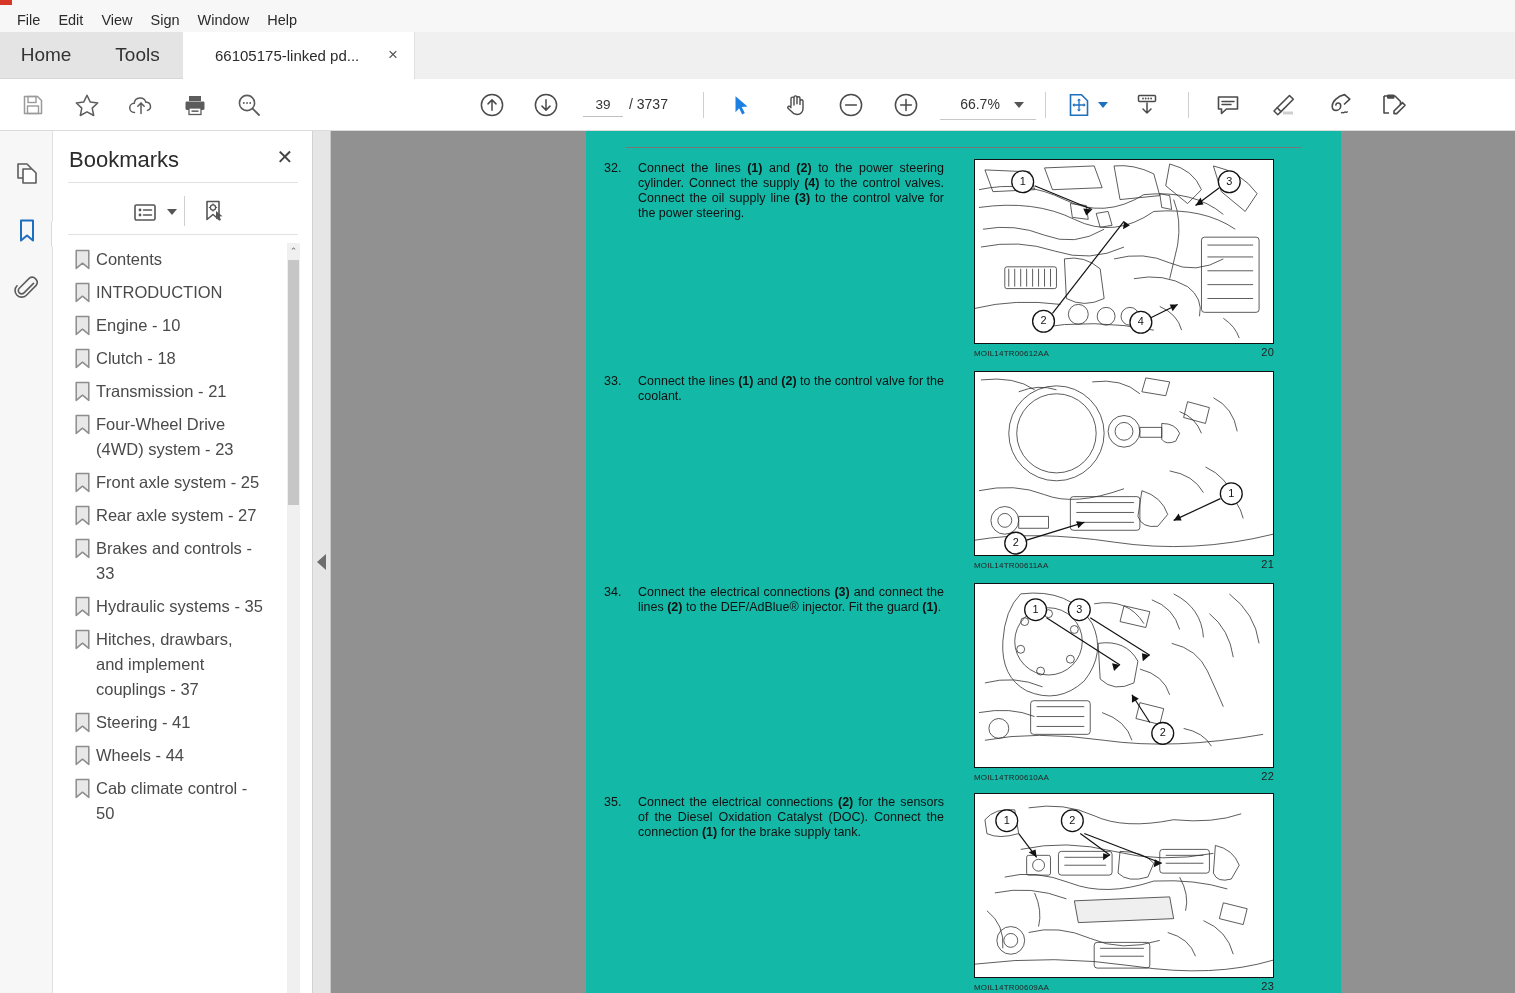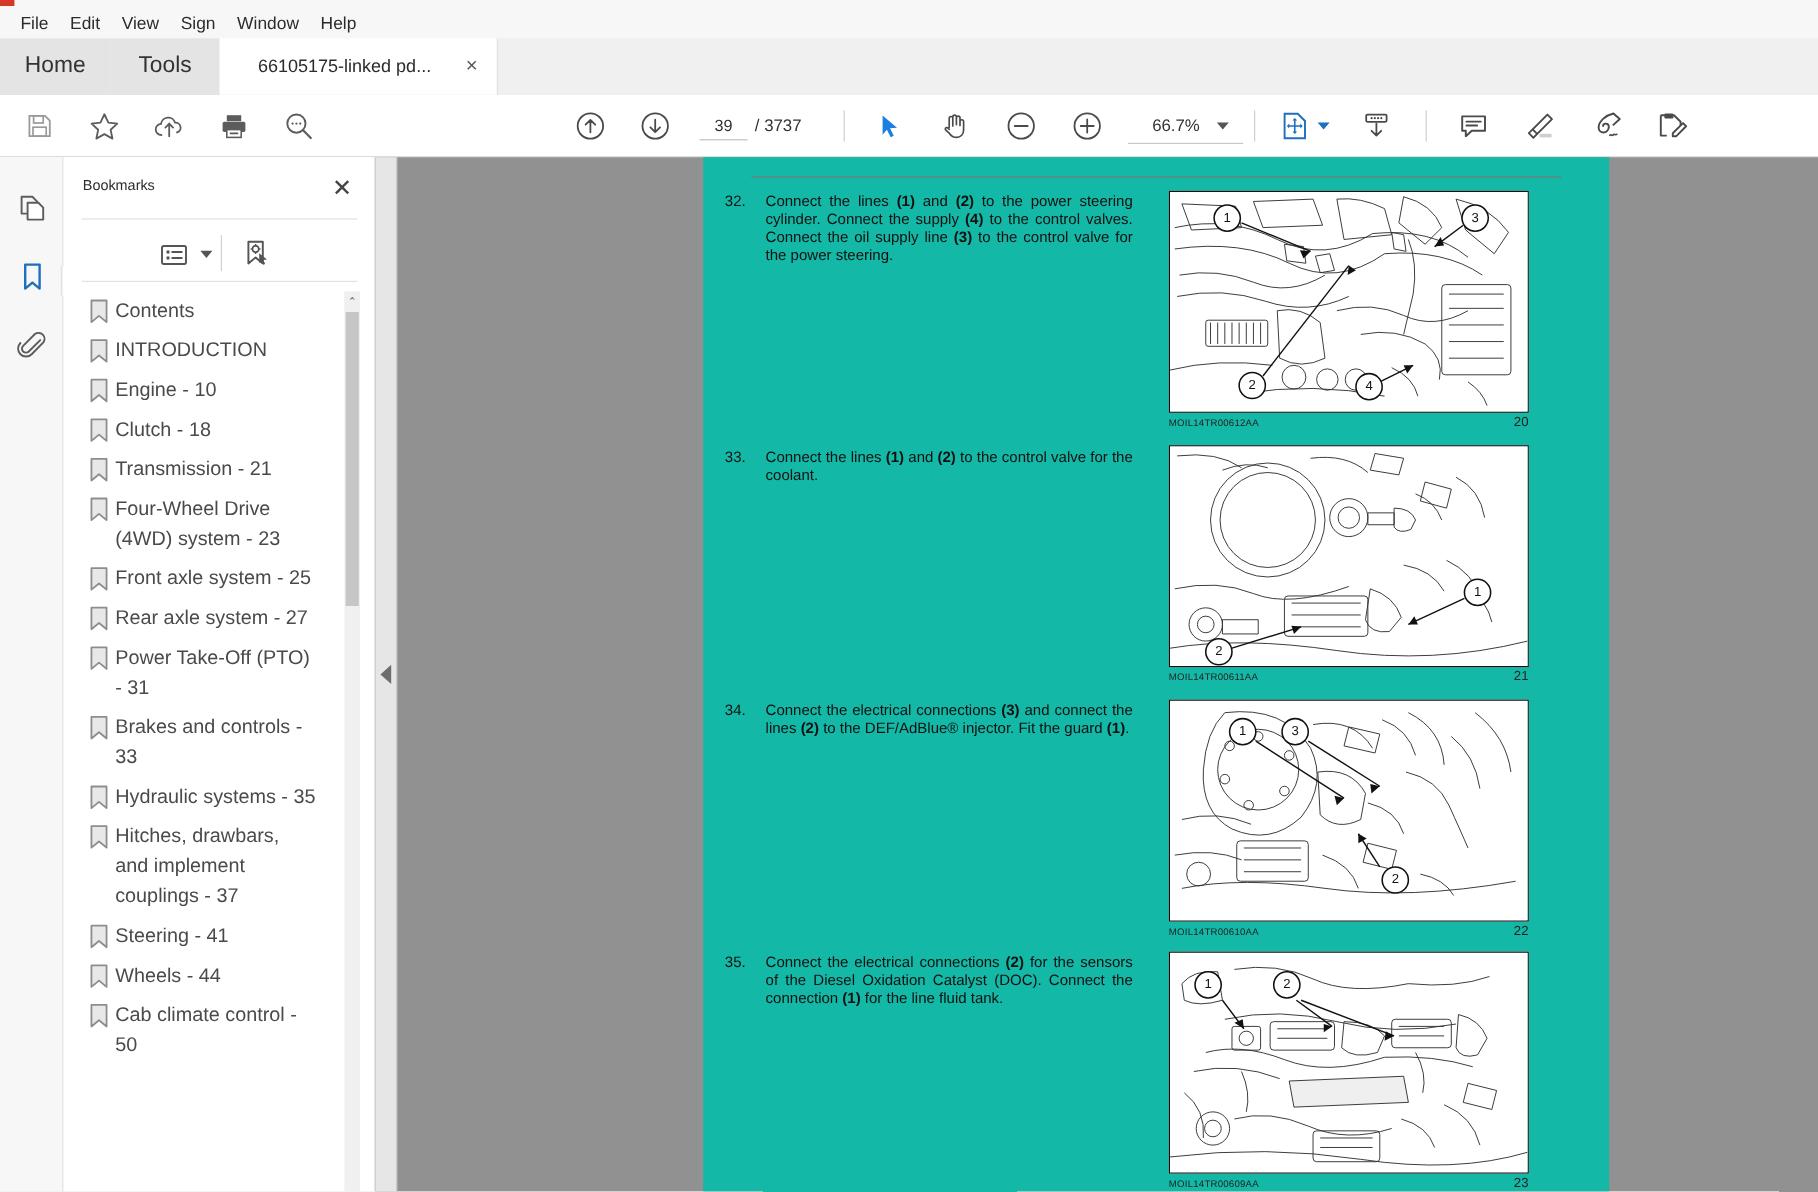--- a/index.html
+++ b/index.html
@@ -136,21 +136,21 @@
     filter: drop-shadow(-1px 0 0 #d9d9d9);
   }
 
   
   #bm-panel {
     position: absolute; left: 53px; top: 131px; width: 260px; height: 862px;
     background: #ffffff; border-right: 1px solid #d2d2d2;
   }
   #bm-title {
     position: absolute; left: 16px; top: 16px;
-    font-size: 12px; color: #2b2b2b;
+    font-size: 22px; color: #2b2b2b;
   }
   #bm-close {
     position: absolute; right: 15px; top: 14px;
     width: 24px; height: 24px;
     display: flex; align-items: center; justify-content: center;
     font-size: 20px; color: #444; line-height: 20px;
   }
   #bm-rule1 {
     position: absolute; left: 15px; top: 51px; width: 230px; height: 1px;
     background: #e2e2e2;
@@ -555,28 +555,20 @@
         </div>
         <div class="bm-label">Front axle system - 25</div>
       </div>
       <div class="bm-row">
         <div class="bm-ico">
           <svg width="17" height="21" viewBox="0 0 17 21">
             <path d="M2.2 1.4h12.6v18l-6.3-5.2-6.3 5.2z" fill="#e8e8e8" stroke="#8d8d8d" stroke-width="1.5" stroke-linejoin="round"></path>
           </svg>
         </div>
         <div class="bm-label">Rear axle system - 27</div>
-      </div>
-      <div class="bm-row">
-        <div class="bm-ico">
-          <svg width="17" height="21" viewBox="0 0 17 21">
-            <path d="M2.2 1.4h12.6v18l-6.3-5.2-6.3 5.2z" fill="#e8e8e8" stroke="#8d8d8d" stroke-width="1.5" stroke-linejoin="round"></path>
-          </svg>
-        </div>
-        <div class="bm-label">Power Take-Off (PTO) - 31</div>
       </div>
       <div class="bm-row">
         <div class="bm-ico">
           <svg width="17" height="21" viewBox="0 0 17 21">
             <path d="M2.2 1.4h12.6v18l-6.3-5.2-6.3 5.2z" fill="#e8e8e8" stroke="#8d8d8d" stroke-width="1.5" stroke-linejoin="round"></path>
           </svg>
         </div>
         <div class="bm-label">Brakes and controls - 33</div>
       </div>
       <div class="bm-row">
@@ -801,21 +793,21 @@
         </g>
       </svg>
     </div>
     <div class="figcap" style="left:388px; top:639px;">
       <span class="code">MOIL14TR00610AA</span>
       <span class="n">22</span>
     </div>
 
     <div class="step" style="top:664px">
       <div class="num">35.</div>
-      <div class="txt"><span>Connect the electrical connections </span><b>(2)</b><span> for the sensors of the Diesel Oxidation Catalyst (DOC). Connect the connection </span><b>(1)</b><span> for the line fluid tank.</span></div>
+      <div class="txt"><span>Connect the electrical connections </span><b>(2)</b><span> for the sensors of the Diesel Oxidation Catalyst (DOC). Connect the connection </span><b>(1)</b><span> for the brake supply tank.</span></div>
     </div>
     <div class="figure" style="left:388px; top:662px; height:185px;">
       <svg class="tech" viewBox="0 0 300 185" preserveAspectRatio="none">
         <g stroke="#333" stroke-width="0.8" fill="none">
           <path d="M10 26 Q20 14 40 16 L44 40 Q24 46 12 40 Z"></path>
           <path d="M54 14 Q90 8 120 22 T200 26 Q240 30 268 20"></path>
           <path d="M46 56 Q92 46 140 58 T240 60"></path>
           <rect x="52" y="62" width="24" height="20" rx="2"></rect>
           <circle cx="64" cy="72" r="6"></circle>
           <rect x="84" y="58" width="54" height="24" rx="3"></rect>

